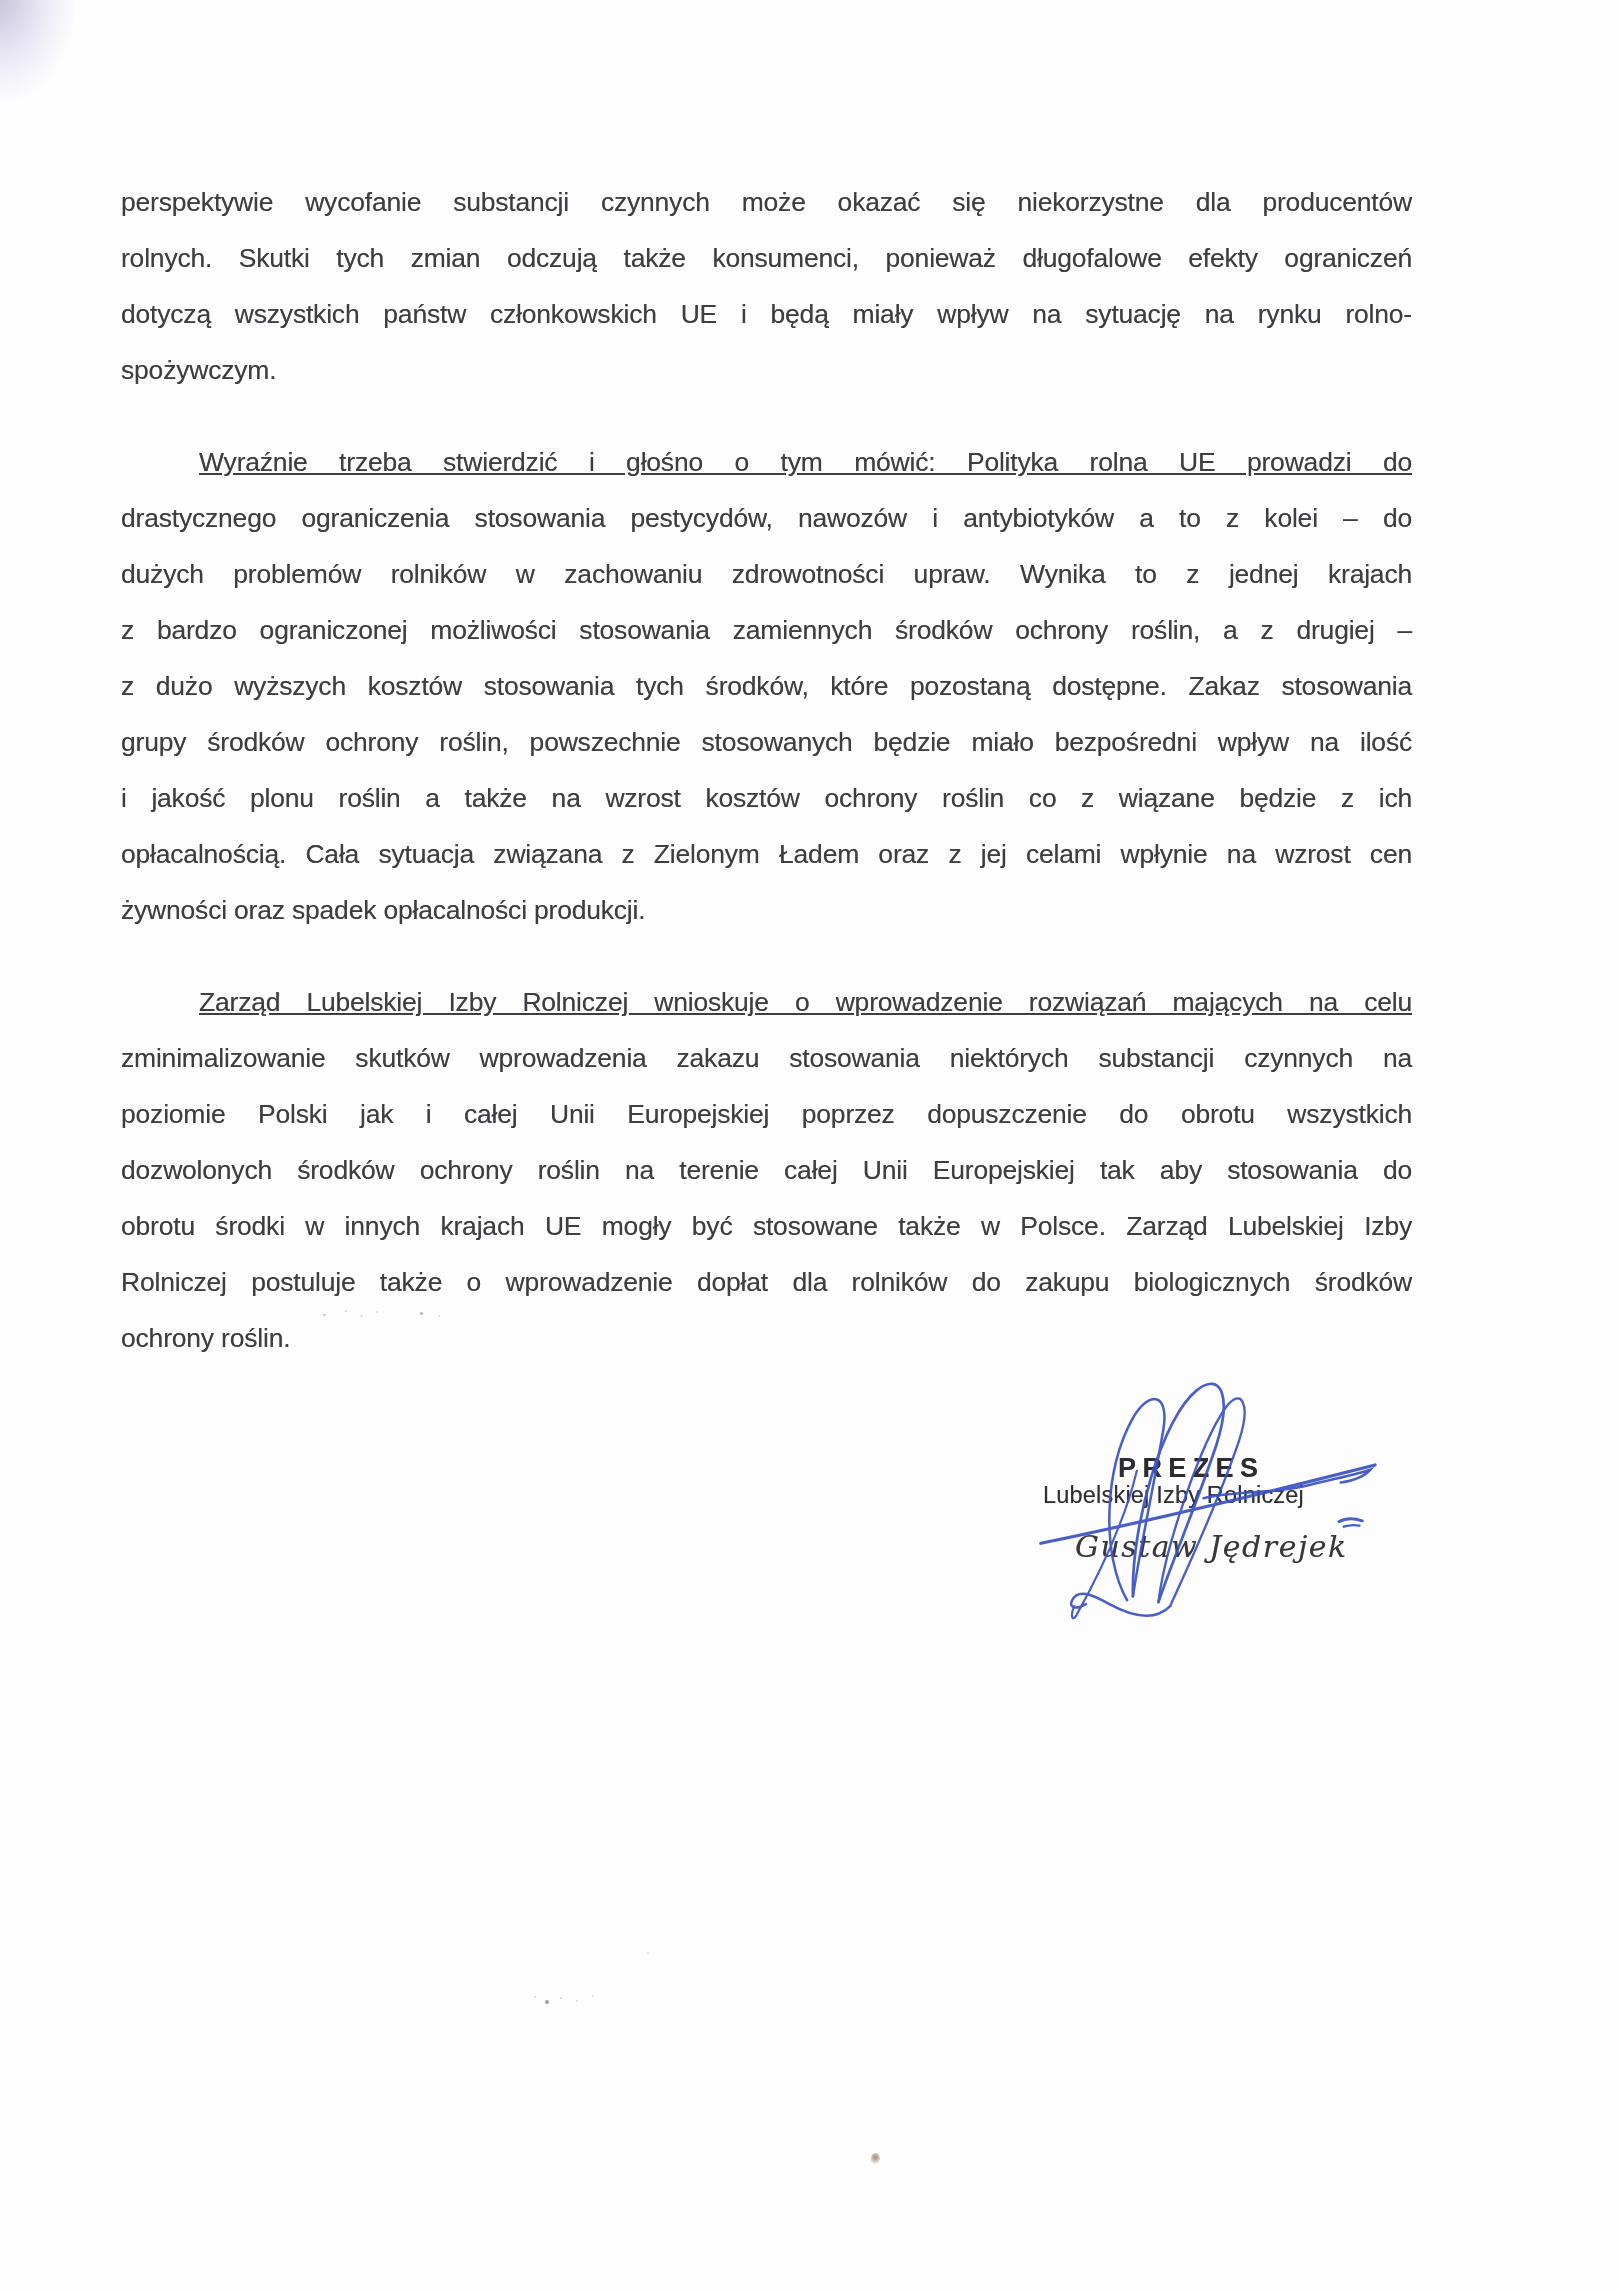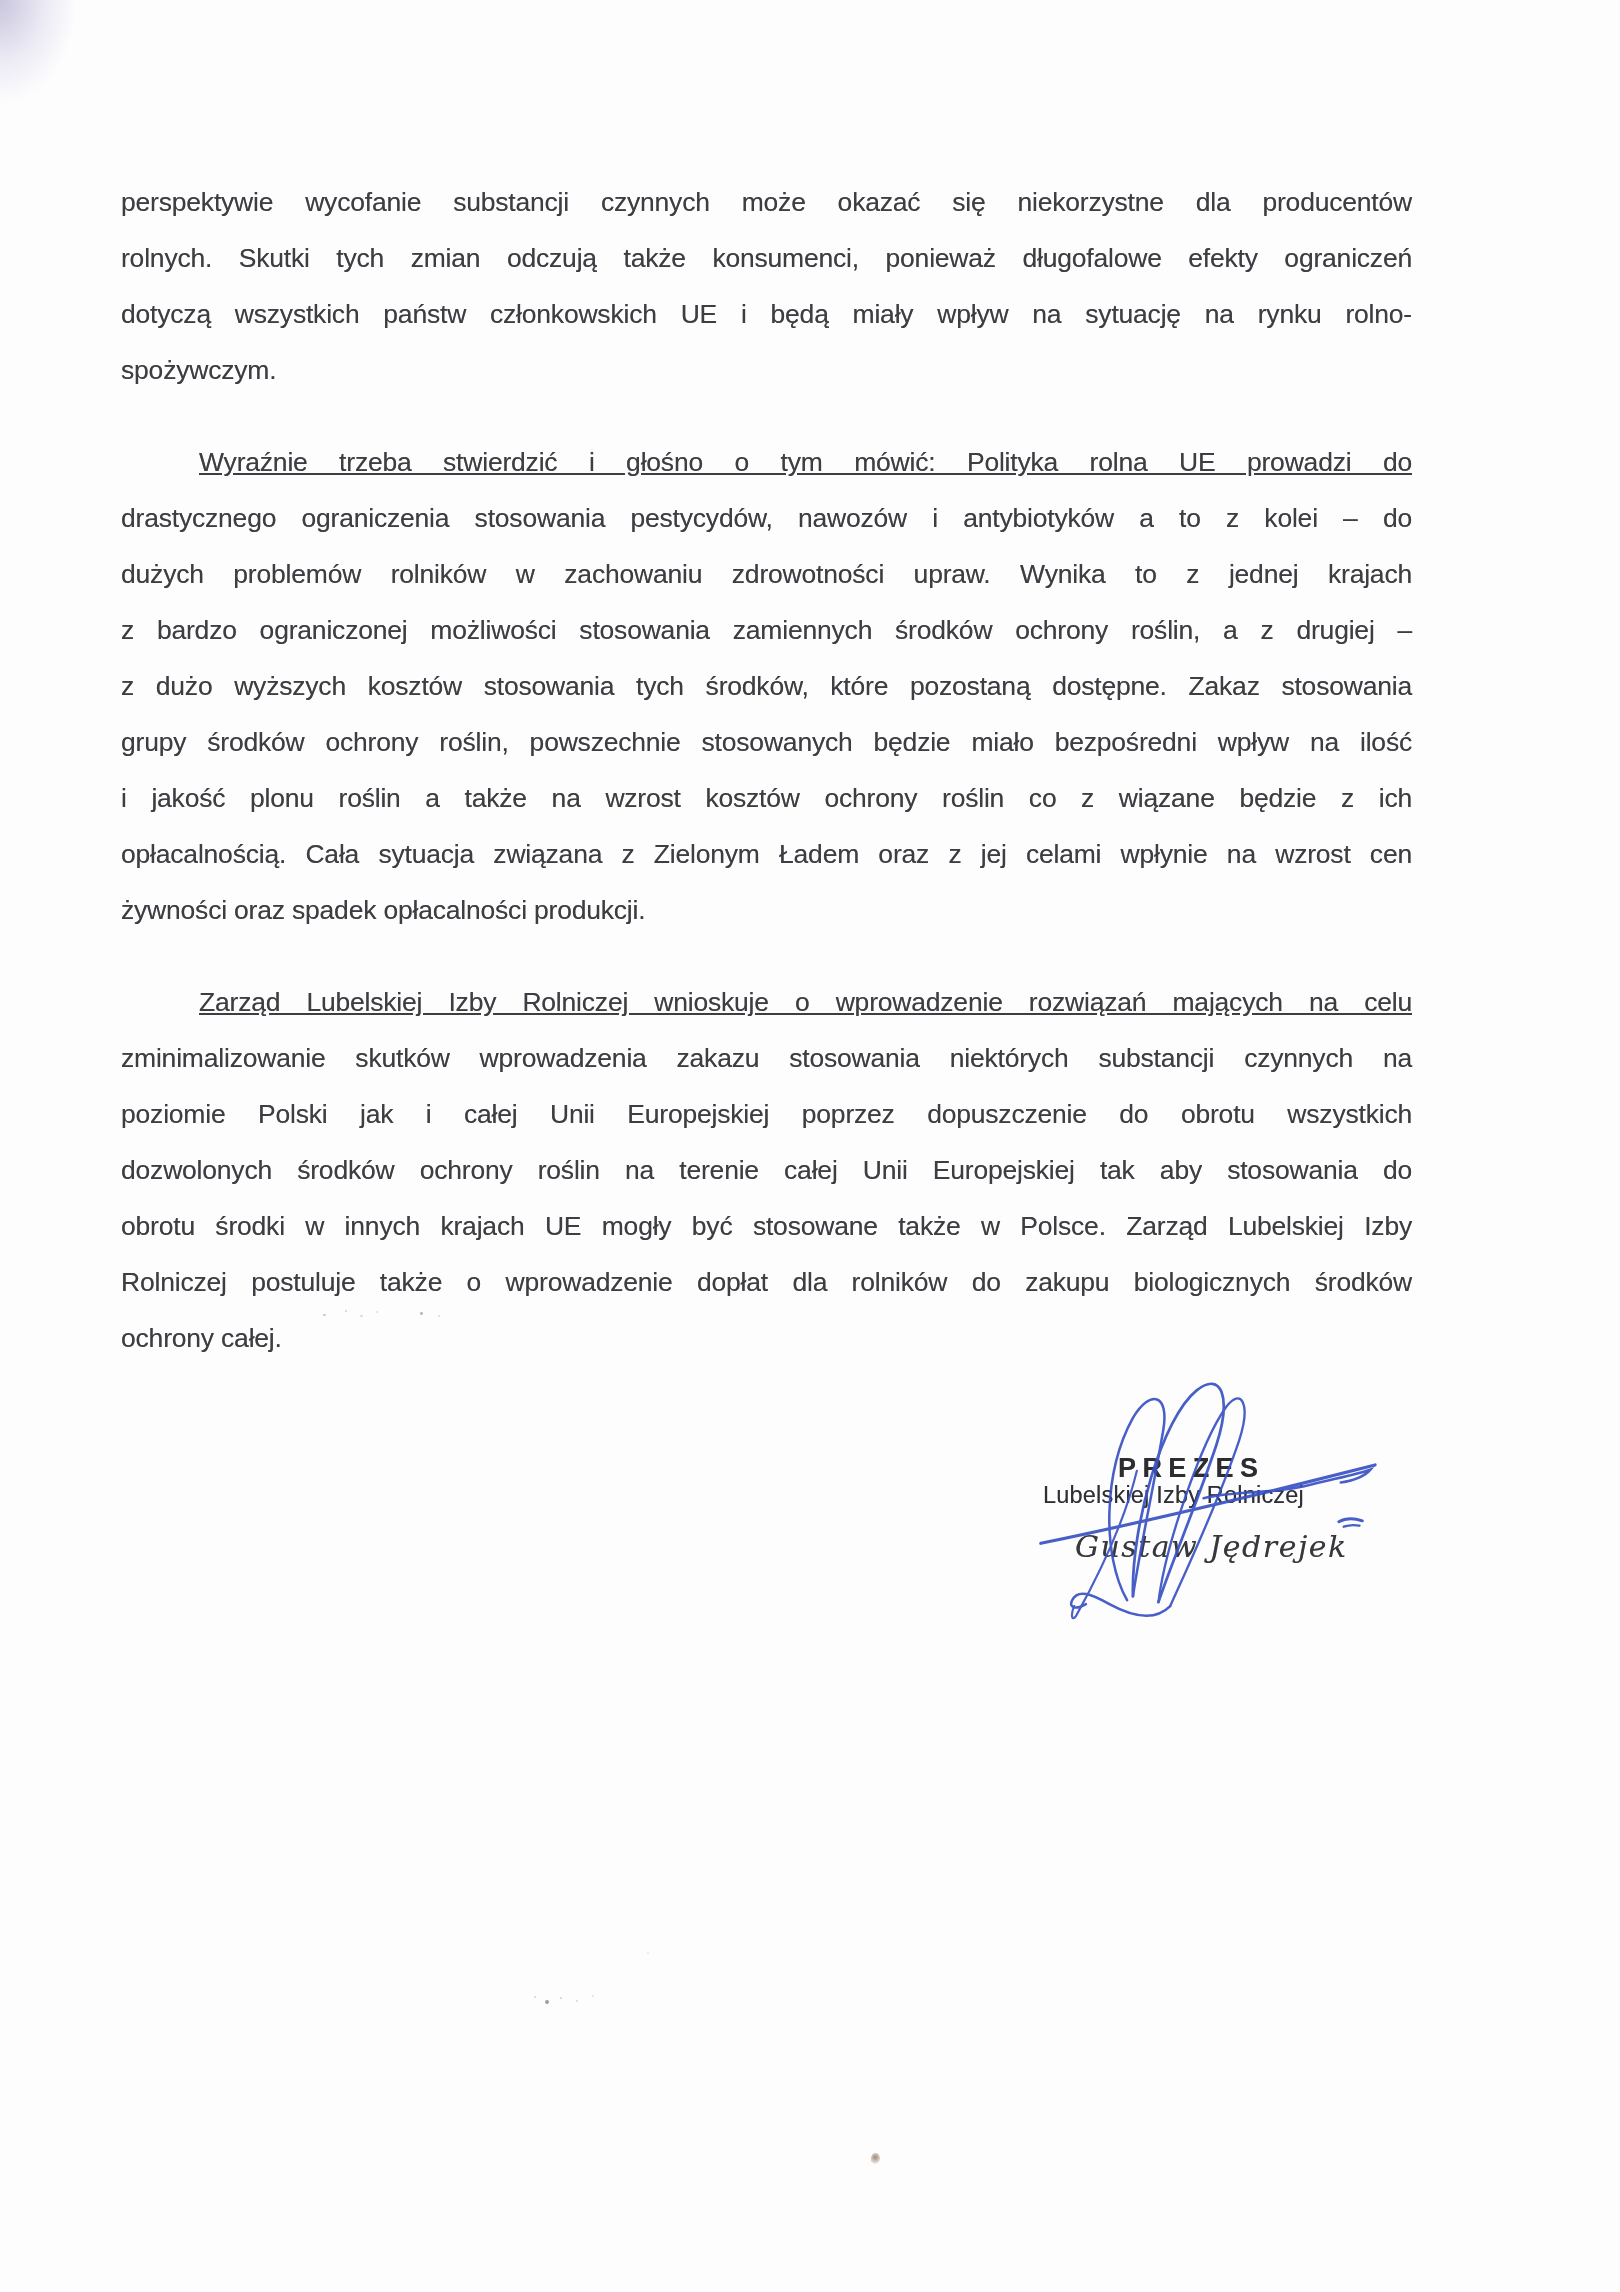--- a/index.html
+++ b/index.html
@@ -108,21 +108,21 @@
       <div class="ln last">żywności oraz spadek opłacalności produkcji.</div>
     </div>
 
     <div class="para">
       <div class="ln indent">Zarząd Lubelskiej Izby Rolniczej wnioskuje o wprowadzenie rozwiązań mających na celu</div>
       <div class="ln">zminimalizowanie skutków wprowadzenia zakazu stosowania niektórych substancji czynnych na</div>
       <div class="ln">poziomie Polski jak i całej Unii Europejskiej poprzez dopuszczenie do obrotu wszystkich</div>
       <div class="ln">dozwolonych środków ochrony roślin na terenie całej Unii Europejskiej tak aby stosowania do</div>
       <div class="ln">obrotu środki w innych krajach UE mogły być stosowane także w Polsce. Zarząd Lubelskiej Izby</div>
       <div class="ln">Rolniczej postuluje także o wprowadzenie dopłat dla rolników do zakupu biologicznych środków</div>
-      <div class="ln last">ochrony całej.</div>
+      <div class="ln last">ochrony roślin.</div>
     </div>
 
   </div>
 
   <div class="sig-title">PREZES</div>
   <div class="sig-org">Lubelskiej Izby Rolniczej</div>
   <div class="sig-name">Gustaw Jędrejek</div>
 
   <svg class="ink" viewBox="0 0 460 320" xmlns="http://www.w3.org/2000/svg" fill="none" stroke="#3a52c4" stroke-linecap="round" opacity="0.92">
 

